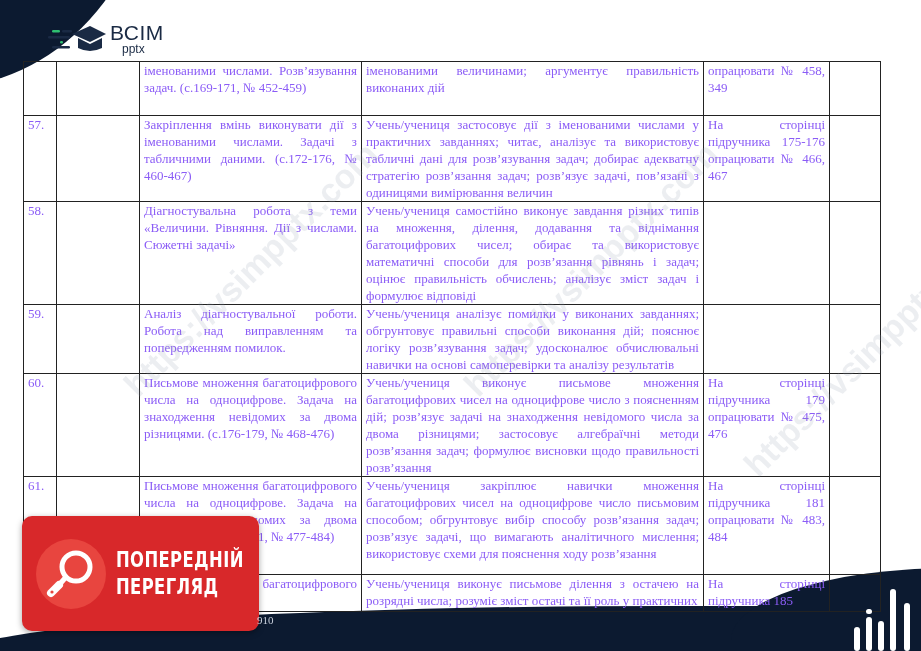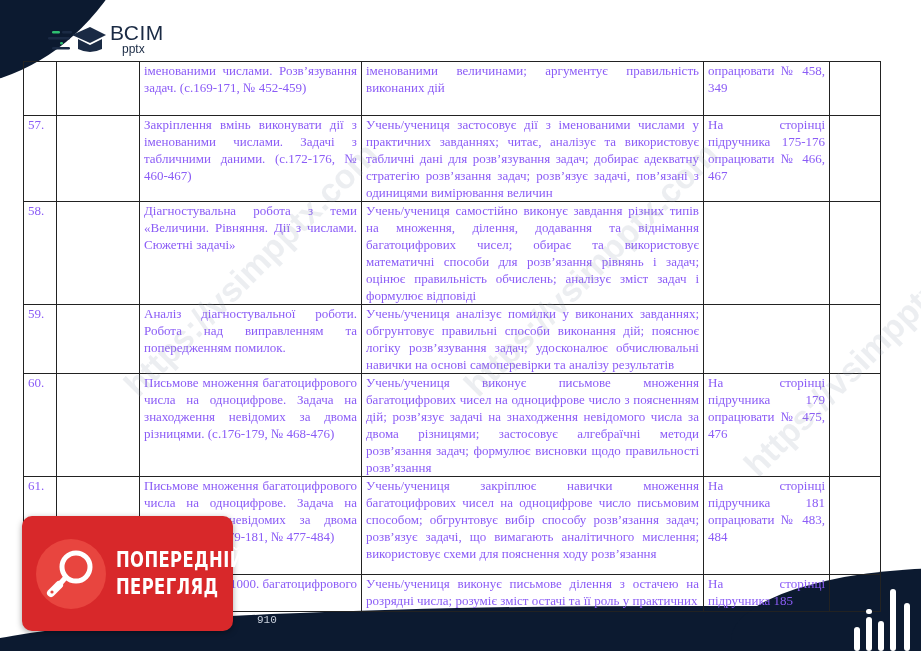--- a/index.html
+++ b/index.html
@@ -18,21 +18,21 @@
   .footer-band {
     position: absolute; left: -40px; right: -40px; top: 606px; height: 120px;
     background: #0c1a30;
     border-radius: 70% 0 0 0 / 40% 0 0 0;
   }
   .footer-band-right {
     position: absolute; right: -30px; top: 568px; width: 220px; height: 120px;
     background: #0c1a30;
     border-radius: 100% 0 0 0 / 60% 0 0 0;
   }
-  .logo { position: absolute; left: 48px; top: 22px; display: flex; align-items: flex-end; }
+  .logo { position: absolute; left: 48px; top: 22px; display: flex; align-items: flex-start; }
   .logo svg { display: block; }
   .logo-text { margin-left: 4px; line-height: 1; font-family: "Liberation Sans", "DejaVu Sans", sans-serif; color: #1a2a44; }
   .logo-title { font-size: 21px; letter-spacing: 0.5px; }
   .logo-sub { font-size: 12px; margin-top: 0px; padding-left: 12px; }
 
   table.plan {
     position: absolute; left: 23px; top: 61px;
     border-collapse: collapse; table-layout: fixed;
     width: 857px;
     font-size: 13px; line-height: 17px; color: #8b5cf6;
@@ -42,41 +42,41 @@
     vertical-align: top;
     padding: 0 4px;
     text-align: justify;
     text-align-last: left;
     overflow: hidden;
     background: rgba(255,255,255,0.0);
   }
   td.num { text-align: left; margin-left: 12px; }
 
   .preview-badge {
-    position: absolute; left: 22px; top: 516px; width: 211px; height: 115px;
+    position: absolute; left: 22px; top: 516px; width: 237px; height: 115px;
     background: #d8282a; border-radius: 10px;
     box-shadow: 0 2px 6px rgba(0,0,0,0.35);
     display: flex; align-items: center;
   }
   .preview-circle {
     width: 70px; height: 70px; border-radius: 50%;
     background: #e8453f; margin-left: 14px;
     display: flex; align-items: center; justify-content: center;
     flex: 0 0 auto;
   }
   .preview-text {
     margin-left: 10px; color: #fff;
     font-family: "DejaVu Sans", "Liberation Sans", sans-serif;
     font-weight: bold; font-size: 21px; line-height: 27px;
     transform: scaleX(0.78); transform-origin: left center;
     letter-spacing: 0.5px; white-space: nowrap;
   }
   .footer-number {
     position: absolute; left: 257px; top: 614px;
-    color: #c9d0dc; font-family: Liberation Mono, monospace; font-size: 11px;
+    color: #c9d0dc; font-family: Liberation Serif, serif; font-size: 11px;
   }
   .footer-bars { position: absolute; left: 852px; top: 583px; }
   .watermark {
     position: absolute; color: rgba(150,160,175,0.18);
     font-family: "Liberation Sans", sans-serif; font-size: 34px; font-weight: bold;
     transform: rotate(-45deg); pointer-events: none; white-space: nowrap;
   }
 </style>
 </head>
 <body>

